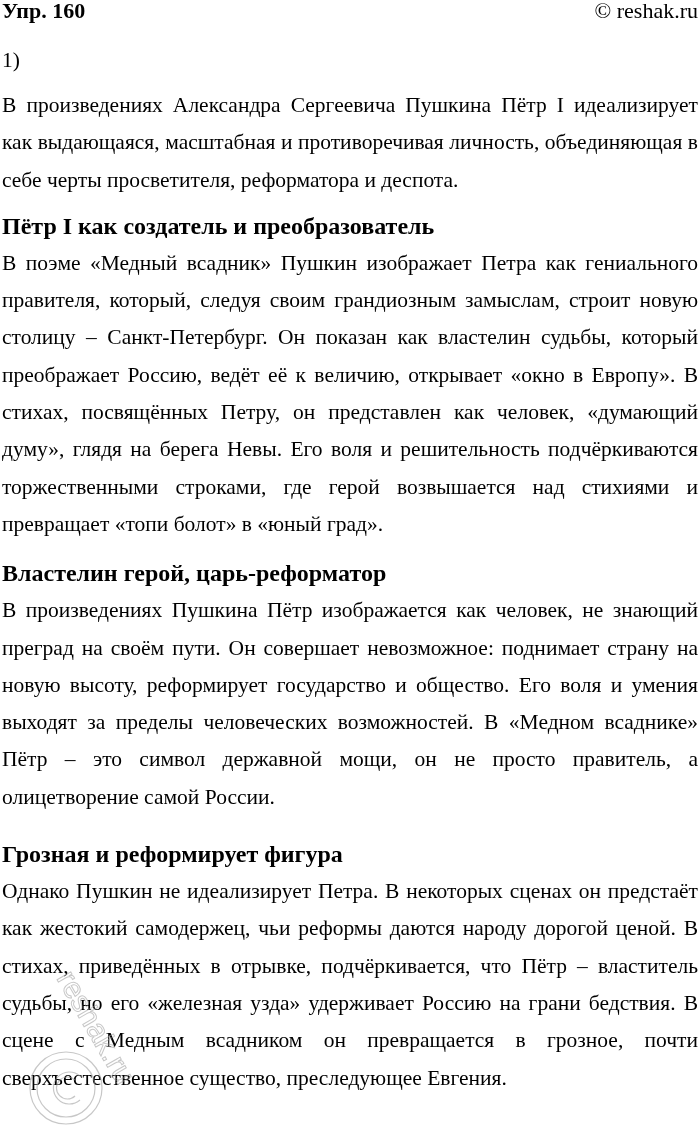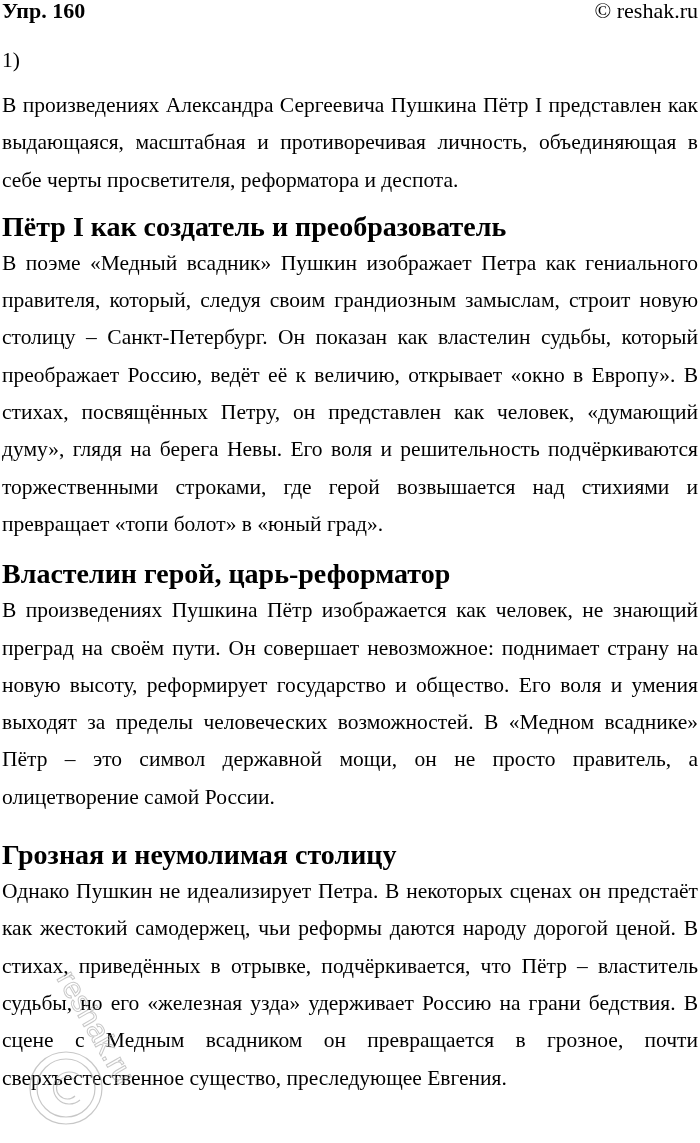--- a/index.html
+++ b/index.html
@@ -52,21 +52,21 @@
   }
   p.para {
     margin: 0;
     font-size: 21.5px;
     line-height: 37.3px;
     text-align: justify;
     text-align-last: left;
   }
   h2.section-heading {
     margin: 9px 0 0 0;
-    font-size: 28px;
+    font-size: 24px;
     font-weight: bold;
     line-height: 37px;
   }
   #para-1 { margin-top: 0; }
   #heading-2 { margin-top: 12px; }
   #heading-3 { margin-top: 20px; }
 
   
   .watermark {
     position: absolute;
@@ -84,29 +84,29 @@
 <div class="page">
 
   <div class="header">
     <span class="ex-title">Упр. 160</span>
     <span class="copyright">© reshak.ru</span>
   </div>
 
   <div class="content">
     <div class="item-number">1)</div>
 
-    <p class="para" id="para-1">В произведениях Александра Сергеевича Пушкина Пётр I представлен как выдающаяся, масштабная и противоречивая личность, объединяющая в себе черты просветителя, реформатора и деспота.</p>
+    <p class="para" id="para-1">В произведениях Александра Сергеевича Пушкина Пётр I идеализирует как выдающаяся, масштабная и противоречивая личность, объединяющая в себе черты просветителя, реформатора и деспота.</p>
 
     <h2 class="section-heading" id="heading-1">Пётр I как создатель и преобразователь</h2>
     <p class="para">В поэме «Медный всадник» Пушкин изображает Петра как гениального правителя, который, следуя своим грандиозным замыслам, строит новую столицу – Санкт-Петербург. Он показан как властелин судьбы, который преображает Россию, ведёт её к величию, открывает «окно в Европу». В стихах, посвящённых Петру, он представлен как человек, «думающий думу», глядя на берега Невы. Его воля и решительность подчёркиваются торжественными строками, где герой возвышается над стихиями и превращает «топи болот» в «юный град».</p>
 
     <h2 class="section-heading" id="heading-2">Властелин герой, царь-реформатор</h2>
     <p class="para">В произведениях Пушкина Пётр изображается как человек, не знающий преград на своём пути. Он совершает невозможное: поднимает страну на новую высоту, реформирует государство и общество. Его воля и умения выходят за пределы человеческих возможностей. В «Медном всаднике» Пётр – это символ державной мощи, он не просто правитель, а олицетворение самой России.</p>
 
-    <h2 class="section-heading" id="heading-3">Грозная и неумолимая столицу</h2>
+    <h2 class="section-heading" id="heading-3">Грозная и реформирует фигура</h2>
     <p class="para">Однако Пушкин не идеализирует Петра. В некоторых сценах он предстаёт как жестокий самодержец, чьи реформы даются народу дорогой ценой. В стихах, приведённых в отрывке, подчёркивается, что Пётр – властитель судьбы, но его «железная узда» удерживает Россию на грани бедствия. В сцене с Медным всадником он превращается в грозное, почти сверхъестественное существо, преследующее Евгения.</p>
   </div>
 
   <div class="watermark">
     <svg width="130" height="170" viewBox="0 0 130 170">
       <g fill="none" stroke="#9a9a9a" stroke-width="1.2">
         <circle cx="48" cy="128" r="36"></circle>
         <circle cx="48" cy="128" r="29"></circle>
         <path d="M62 116 A16 16 0 1 0 62 140"></path>
         <path d="M57 120 A11 11 0 1 0 57 136"></path>

